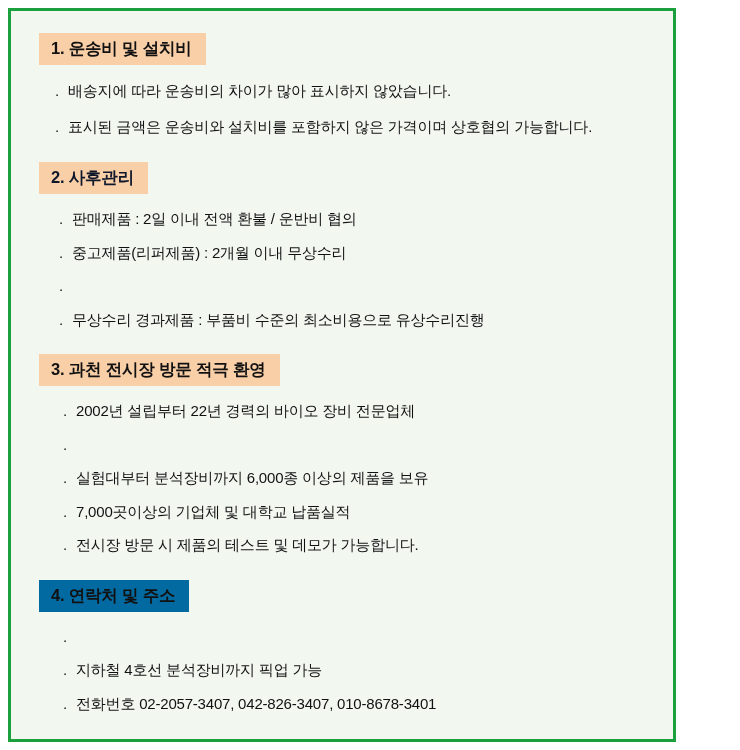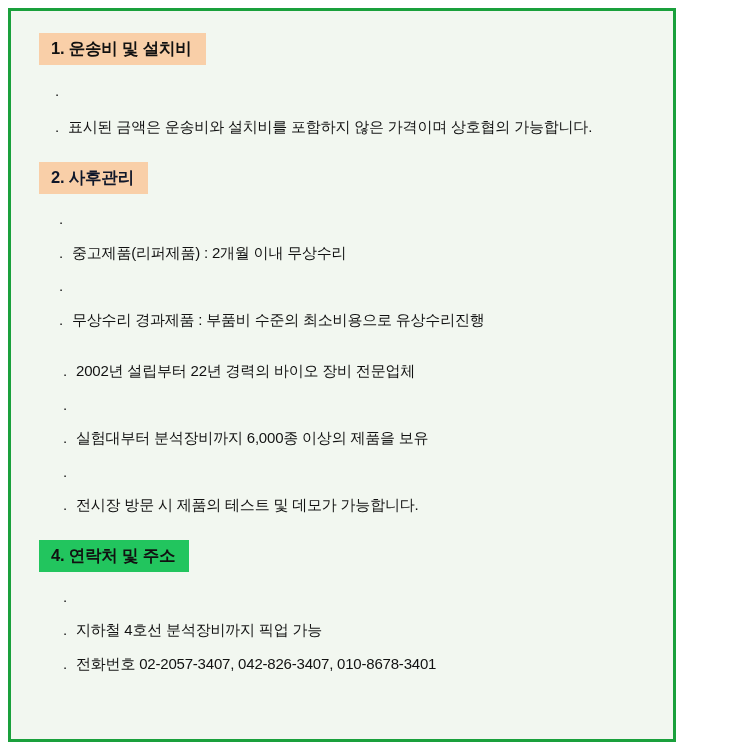--- a/index.html
+++ b/index.html
@@ -77,73 +77,77 @@
 <body>
 
 <div class="page">
   <div class="frame" style="border-color: rgb(26, 160, 60); background: rgb(242, 247, 240);">
 
     <div class="section sec-1">
       <div class="sec-head" style="background: rgb(249, 207, 168); color: rgb(17, 17, 17);">1. 운송비 및 설치비</div>
       <div class="items">
         <div class="item" style="color: rgb(17, 17, 17);">
           <span class="bullet">.</span>
+          <span class="item-text">배송지에 따라 운송비의 차이가 많아 표시하지 않았습니다.</span>
         </div>
         <div class="item" style="color: rgb(17, 17, 17);">
           <span class="bullet">.</span>
           <span class="item-text">표시된 금액은 운송비와 설치비를 포함하지 않은 가격이며 상호협의 가능합니다.</span>
         </div>
       </div>
     </div>
 
     <div class="section sec-2">
       <div class="sec-head" style="background: rgb(249, 207, 168); color: #0f172a;">2. 사후관리</div>
       <div class="items">
         <div class="item" style="color: rgb(17, 17, 17);">
           <span class="bullet">.</span>
+          <span class="item-text">판매제품 : 2일 이내 전액 환불 / 운반비 협의</span>
         </div>
         <div class="item" style="color: rgb(17, 17, 17);">
           <span class="bullet">.</span>
           <span class="item-text">중고제품(리퍼제품) : 2개월 이내 무상수리</span>
         </div>
         <div class="item" style="color: rgb(17, 17, 17);">
           <span class="bullet">.</span>
         </div>
         <div class="item" style="color: rgb(17, 17, 17);">
           <span class="bullet">.</span>
           <span class="item-text">무상수리 경과제품 : 부품비 수준의 최소비용으로 유상수리진행</span>
         </div>
       </div>
     </div>
 
     <div class="section sec-3">
+      <div class="sec-head" style="background: rgb(249, 207, 168); color: rgb(17, 17, 17);">3. 과천 전시장 방문 적극 환영</div>
       <div class="items">
         <div class="item" style="color: rgb(17, 17, 17);">
           <span class="bullet">.</span>
           <span class="item-text">2002년 설립부터 22년 경력의 바이오 장비 전문업체</span>
         </div>
         <div class="item" style="color: rgb(17, 17, 17);">
           <span class="bullet">.</span>
         </div>
         <div class="item" style="color: rgb(17, 17, 17);">
           <span class="bullet">.</span>
           <span class="item-text">실험대부터 분석장비까지 6,000종 이상의 제품을 보유</span>
         </div>
         <div class="item" style="color: rgb(17, 17, 17);">
           <span class="bullet">.</span>
+          <span class="item-text">7,000곳이상의 기업체 및 대학교 납품실적</span>
         </div>
         <div class="item" style="color: rgb(17, 17, 17);">
           <span class="bullet">.</span>
           <span class="item-text">전시장 방문 시 제품의 테스트 및 데모가 가능합니다.</span>
         </div>
       </div>
     </div>
 
     <div class="section sec-4">
-      <div class="sec-head" style="background: #22c55e; color: rgb(17, 17, 17);">4. 연락처 및 주소</div>
+      <div class="sec-head" style="background: #0369a1; color: rgb(17, 17, 17);">4. 연락처 및 주소</div>
       <div class="items">
         <div class="item" style="color: rgb(17, 17, 17);">
           <span class="bullet">.</span>
         </div>
         <div class="item" style="color: rgb(17, 17, 17);">
           <span class="bullet">.</span>
           <span class="item-text">지하철 4호선 분석장비까지 픽업 가능</span>
         </div>
         <div class="item" style="color: rgb(17, 17, 17);">
           <span class="bullet">.</span>

